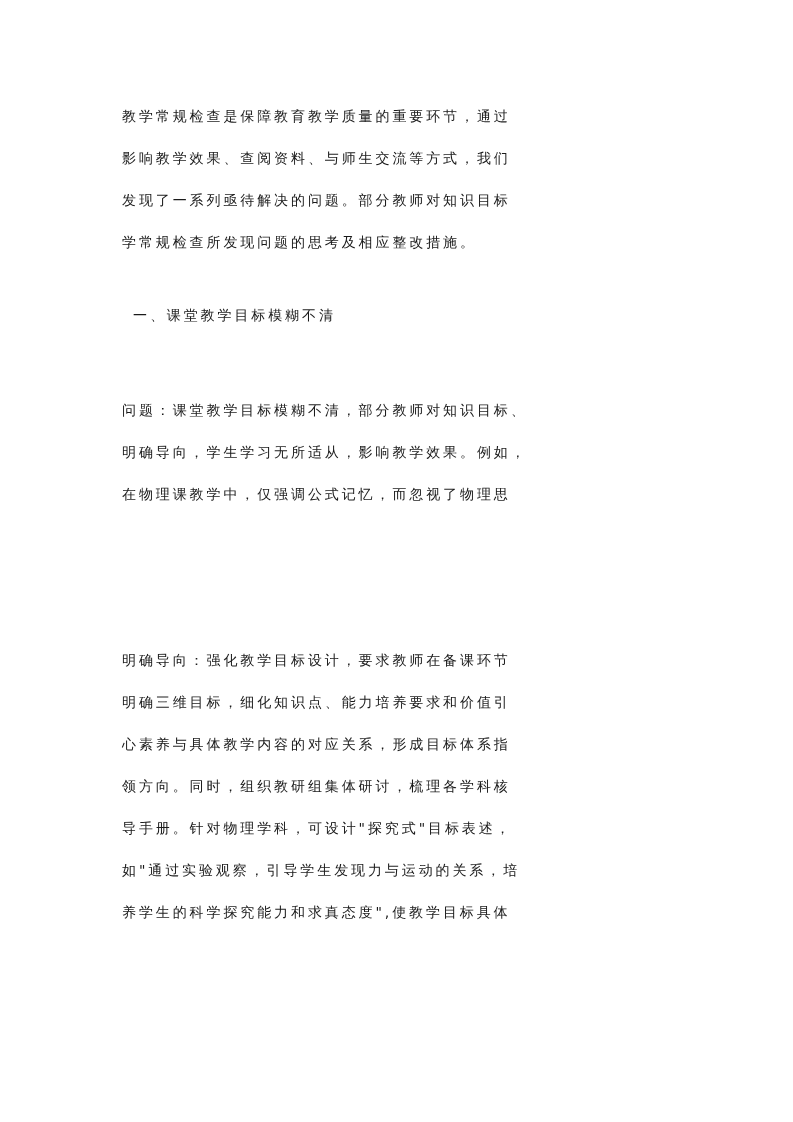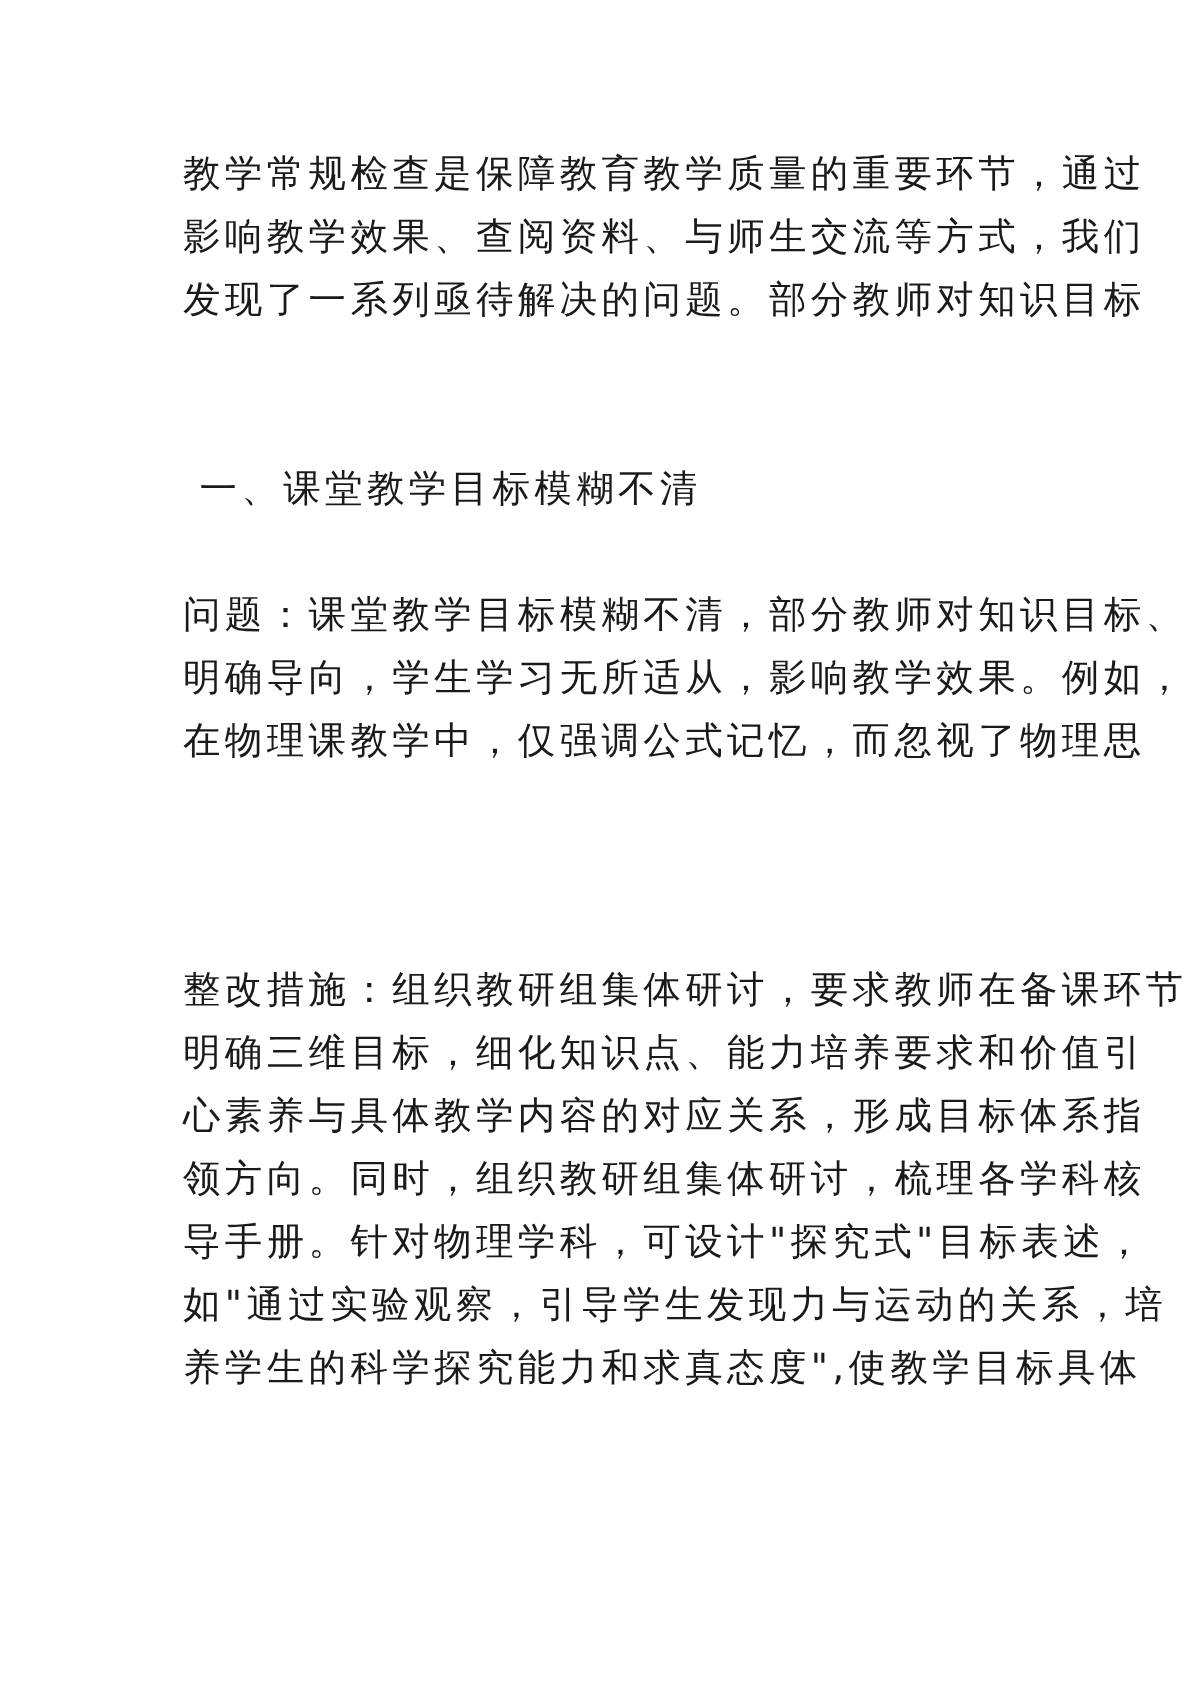--- a/index.html
+++ b/index.html
@@ -23,51 +23,52 @@
     }
     .block {
       position: absolute;
       left: 122px;
       width: 560px;
     }
     .line {
       display: block;
       height: 42px;
       line-height: 42px;
-      font-size: 25px;
+      font-size: 14px;
       letter-spacing: 2.9px;
       white-space: nowrap;
     }
     .heading {
       left: 133px;
     }
   </style>
 </head>
 <body>
 
 <div class="page">
 
   <div class="block" style="top:95px;">
     <span class="line">教学常规检查是保障教育教学质量的重要环节，通过</span>
     <span class="line">影响教学效果、查阅资料、与师生交流等方式，我们</span>
     <span class="line">发现了一系列亟待解决的问题。部分教师对知识目标</span>
+    <span class="line">学常规检查所发现问题的思考及相应整改措施。</span>
   </div>
 
-  <div class="block heading" style="top:305px;">
+  <div class="block heading" style="top:295px;font-family:Liberation Mono, monospace;">
     <span class="line">一、课堂教学目标模糊不清</span>
   </div>
 
   <div class="block" style="top:389px;">
     <span class="line">问题：课堂教学目标模糊不清，部分教师对知识目标、</span>
     <span class="line">明确导向，学生学习无所适从，影响教学效果。例如，</span>
     <span class="line">在物理课教学中，仅强调公式记忆，而忽视了物理思</span>
   </div>
 
   <div class="block" style="top:639px;">
-    <span class="line">整改措施：组织教研组集体研讨，要求教师在备课环节</span>
+    <span class="line">明确导向：强化教学目标设计，要求教师在备课环节</span>
     <span class="line">明确三维目标，细化知识点、能力培养要求和价值引</span>
     <span class="line">心素养与具体教学内容的对应关系，形成目标体系指</span>
     <span class="line">领方向。同时，组织教研组集体研讨，梳理各学科核</span>
     <span class="line">导手册。针对物理学科，可设计"探究式"目标表述，</span>
     <span class="line">如"通过实验观察，引导学生发现力与运动的关系，培</span>
     <span class="line">养学生的科学探究能力和求真态度",使教学目标具体</span>
   </div>
 
 </div>
 

